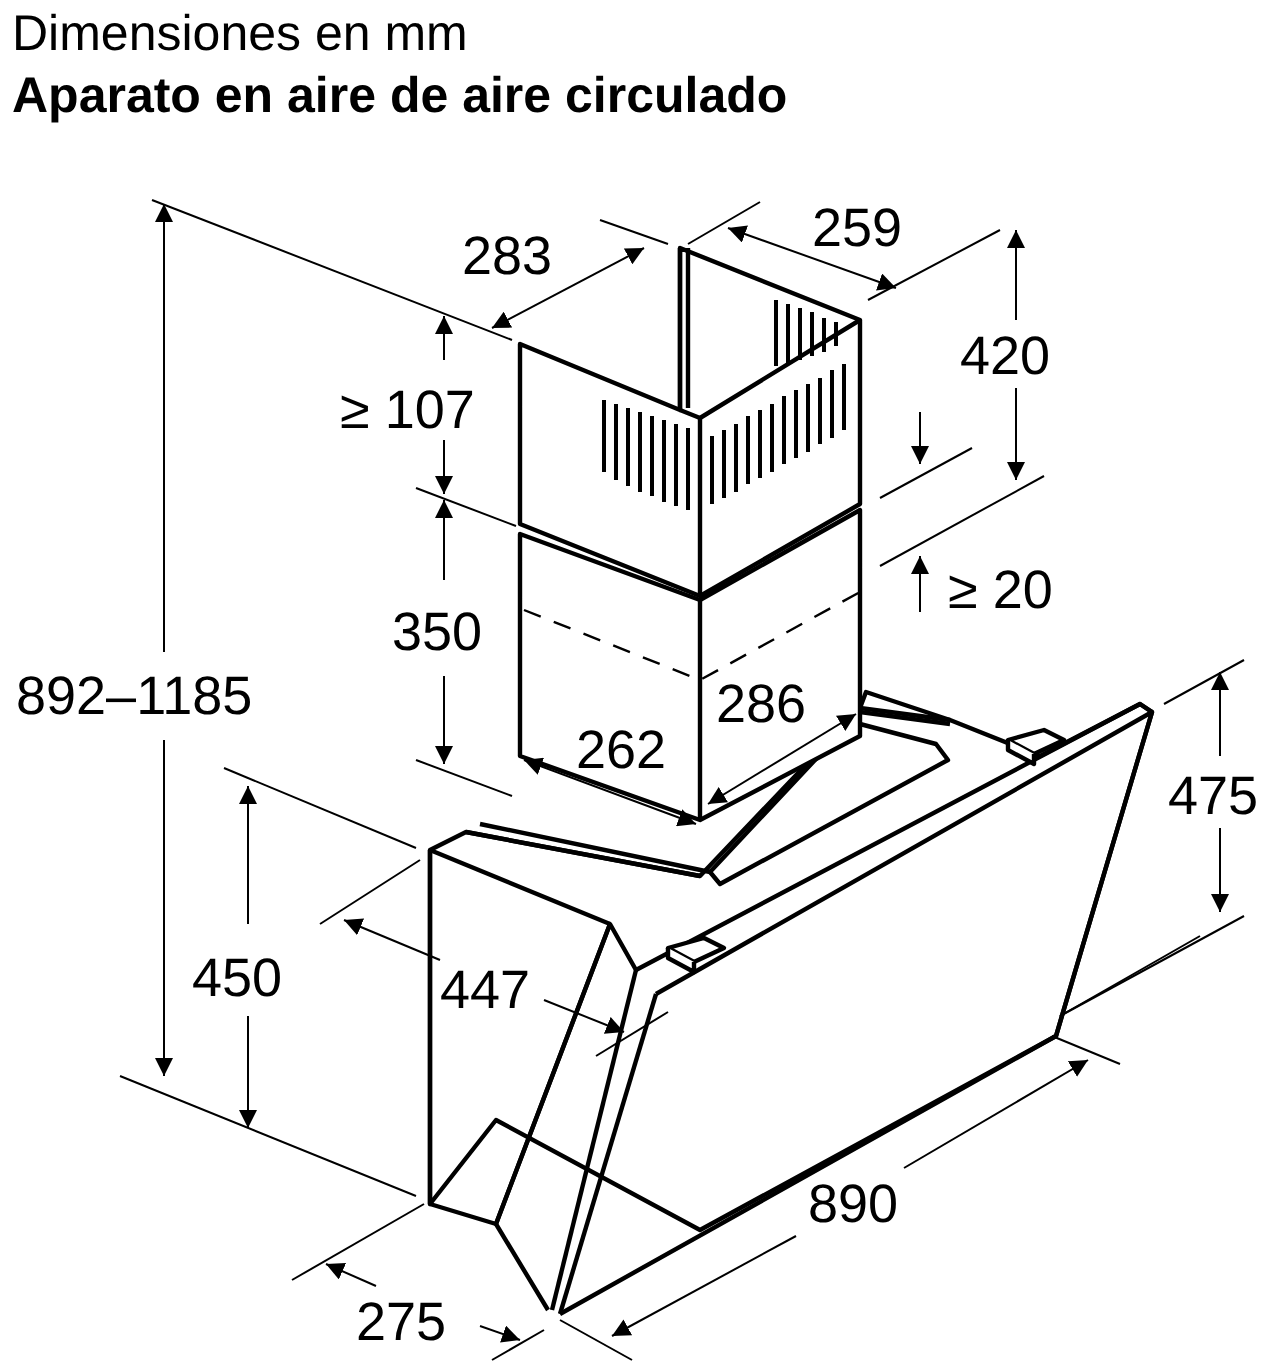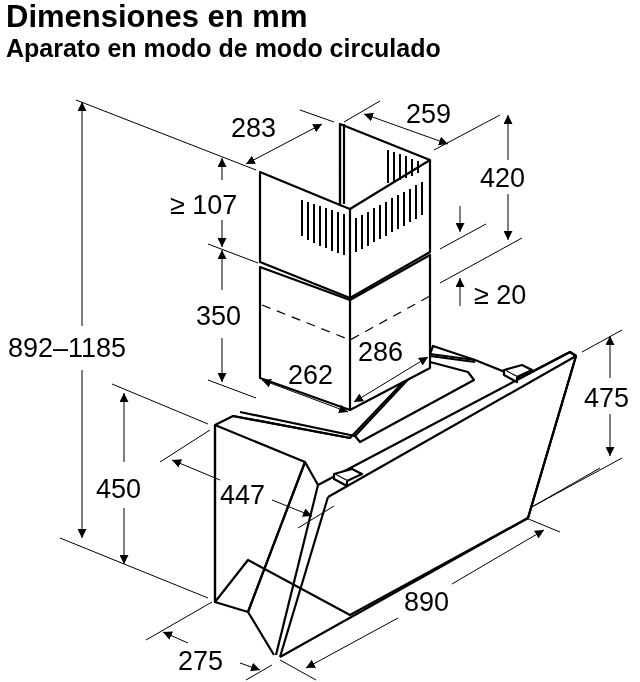--- a/index.html
+++ b/index.html
@@ -1,31 +1,31 @@
 <!DOCTYPE html>
 <html><head>
 <meta charset="utf-8">
 <style>
   html, body { margin: 0; padding: 0; background: #ffffff; }
   body { width: 640px; height: 682px; position: relative; overflow: hidden; font-family: "Liberation Sans", sans-serif; color: #000; }
-  .title { position: absolute; left: 6px; top: 2px; font-size: 31px; line-height: 30px; font-weight: bold; white-space: nowrap; }
+  .title { position: absolute; left: 6px; top: 2px; font-size: 25px; line-height: 30px; font-weight: normal; white-space: nowrap; }
   .subtitle { position: absolute; left: 6px; top: 33px; font-size: 25px; line-height: 30px; font-weight: bold; white-space: nowrap; }
   svg.drawing { position: absolute; left: 0; top: 0; }
   .dim { font-family: "Liberation Sans", sans-serif; font-size: 27px; fill: #000; }
   .hl { stroke: #000; stroke-width: 2.2; fill: none; stroke-linejoin: round; }
   .fill { stroke: #000; stroke-width: 2.2; fill: #fff; stroke-linejoin: round; }
   .thin { stroke: #000; stroke-width: 1; fill: none; }
   .dash { stroke: #000; stroke-width: 1.2; fill: none; stroke-dasharray: 9 7; }
   .slot { stroke: #000; stroke-width: 2; }
 </style>
 </head>
 <body>
 
 <div class="title">Dimensiones en mm</div>
-<div class="subtitle">Aparato en modo de modo circulado</div>
+<div class="subtitle">Aparato en aire de aire circulado</div>
 
 <svg class="drawing" width="640" height="682" viewBox="0 0 640 682">
   <defs>
     <marker id="arr" viewBox="0 0 10 10" refX="10" refY="5" markerWidth="9" markerHeight="9" orient="auto-start-reverse" markerUnits="userSpaceOnUse">
       <path d="M0,0 L10,5 L0,10 z" fill="#000"></path>
     </marker>
   </defs>
 
   <g>
 

